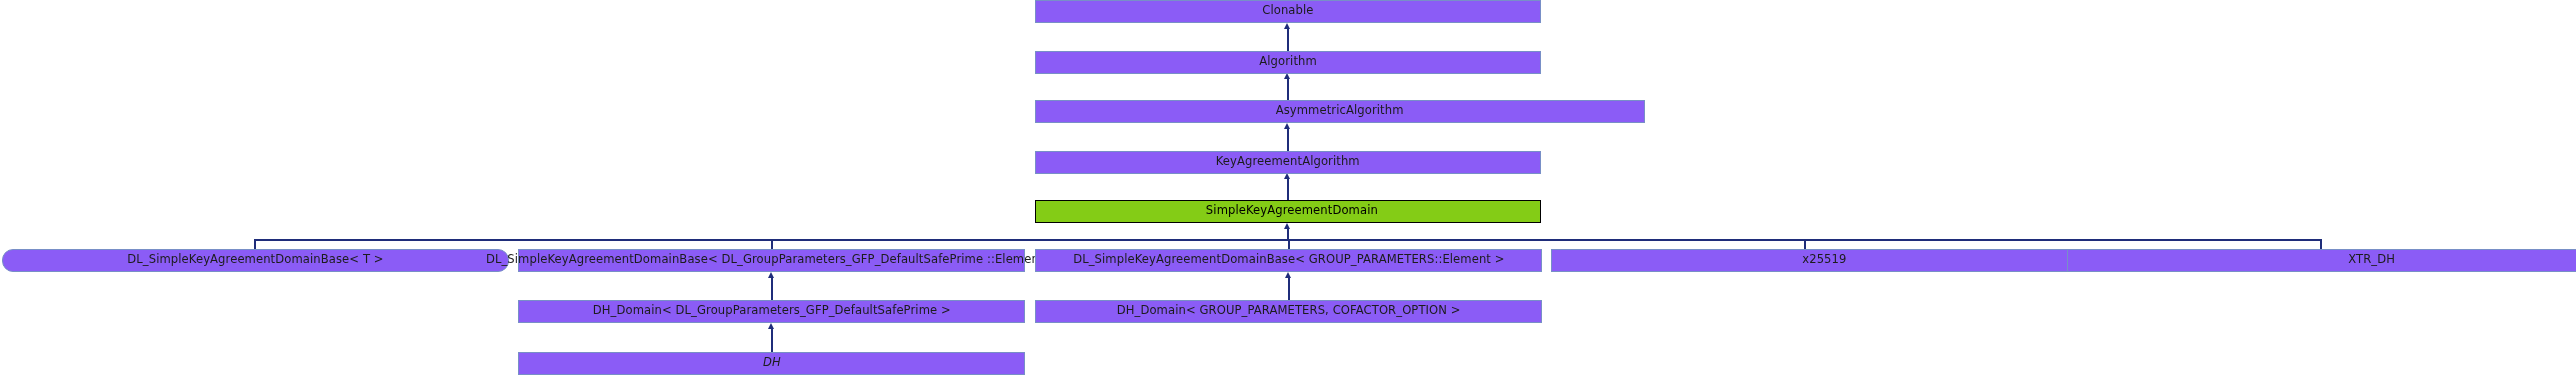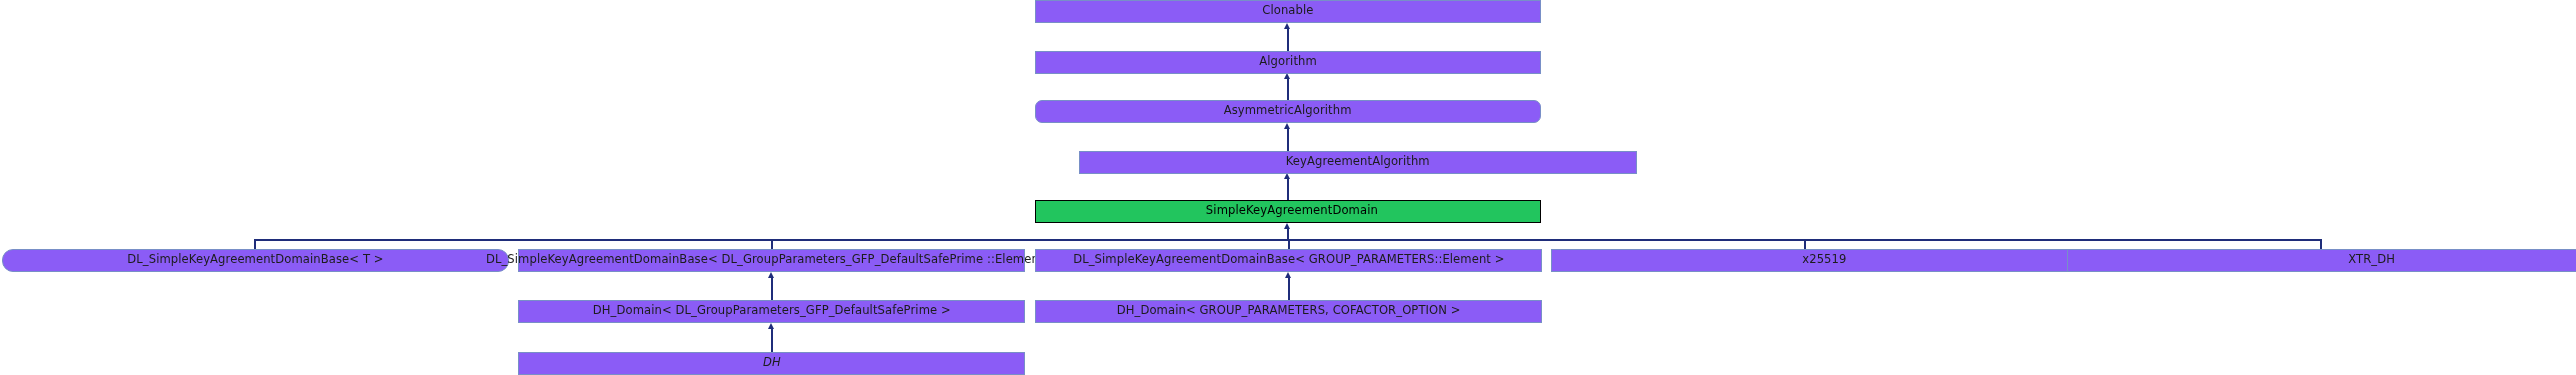--- a/index.html
+++ b/index.html
@@ -28,21 +28,21 @@
   }
   .node .label{
     font-size:11.7px;
     line-height:11.7px;
     color:#1c1c1c;
     white-space:nowrap;
     letter-spacing:0.1px;
     transform:scaleX(0.99);
   }
   .node.current{
-    background:#22c55e;
+    background:#84cc16;
     border:1.8px solid #000000;
     padding-left:8px;
   }
   .node.current .label{color:#000000;}
 
   
   .vline{
     position:absolute;
     width:1.8px;
     background:#1f2d7a;
@@ -91,24 +91,24 @@
       <div class="vline" style="left: 771px; top: 328px; height: 23.5px;"></div>
       <div class="arrow" style="left: 768px; top: 323px;"></div>
     </div>
   <div id="node-layer">
       <div class="node" style="left: 1035px; top: 0px; width: 506px;">
         <span class="label">Clonable</span>
       </div>
       <div class="node" style="left: 1035px; top: 51px; width: 506px;">
         <span class="label">Algorithm</span>
       </div>
-      <div class="node" style="left: 1035px; top: 100px; width: 506px; border-radius: 7px;">
+      <div class="node" style="left: 1035px; top: 100px; width: 610px;">
         <span class="label">AsymmetricAlgorithm</span>
       </div>
-      <div class="node" style="left: 1035px; top: 151px; width: 558px; margin-left: 44px;">
+      <div class="node" style="left: 1035px; top: 151px; width: 506px;">
         <span class="label">KeyAgreementAlgorithm</span>
       </div>
       <div class="node current" style="left: 1035px; top: 200px; width: 506px;">
         <span class="label">SimpleKeyAgreementDomain</span>
       </div>
       <div class="node" style="left: 1.8px; top: 249px; width: 507px; border-radius: 11px;">
         <span class="label">DL_SimpleKeyAgreementDomainBase&lt; T &gt;</span>
       </div>
       <div class="node" style="left: 518px; top: 249px; width: 507px;">
         <span class="label">DL_SimpleKeyAgreementDomainBase&lt; DL_GroupParameters_GFP_DefaultSafePrime ::Element &gt;</span>

